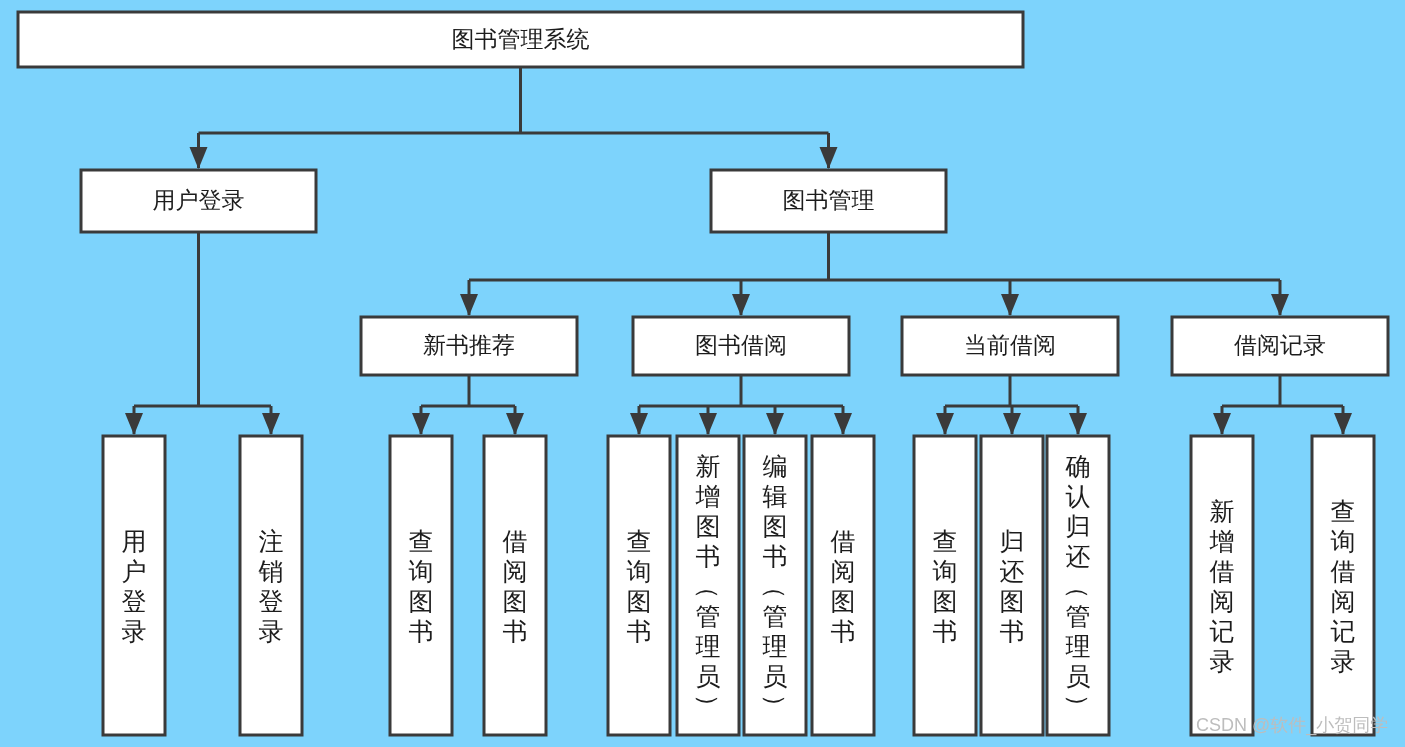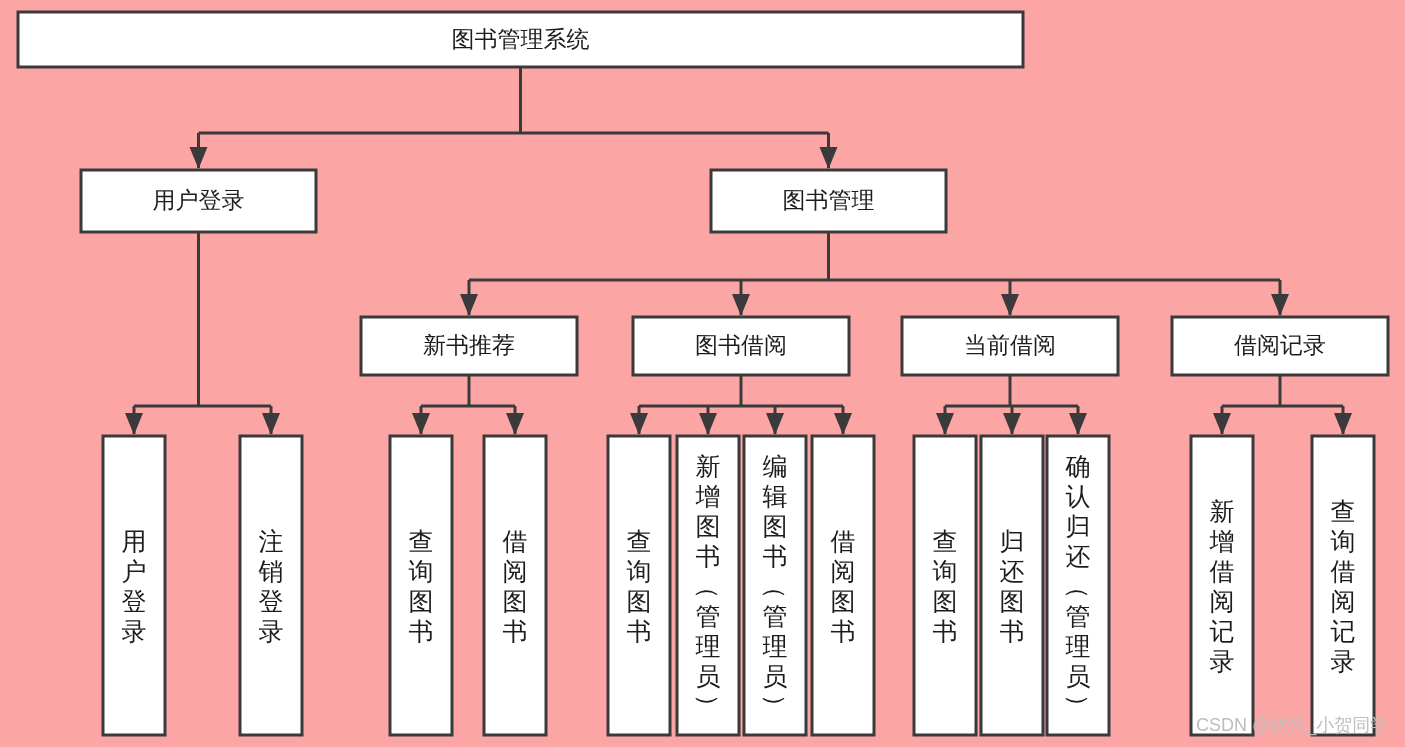--- a/index.html
+++ b/index.html
@@ -13,21 +13,21 @@
     font-family: "Liberation Sans", "DejaVu Sans", sans-serif;
     overflow: hidden;
     position: relative;
   }
   #diagram-root {
     position: absolute;
     left: 0;
     top: 0;
     width: 1405px;
     height: 747px;
-    background: #fca5a5;
+    background: #7dd3fc;
   }
   svg.tree-canvas {
     display: block;
     width: 1405px;
     height: 747px;
   }
   .node-box {
     fill: #ffffff;
     stroke: #3a3a3a;
     stroke-width: 3;

